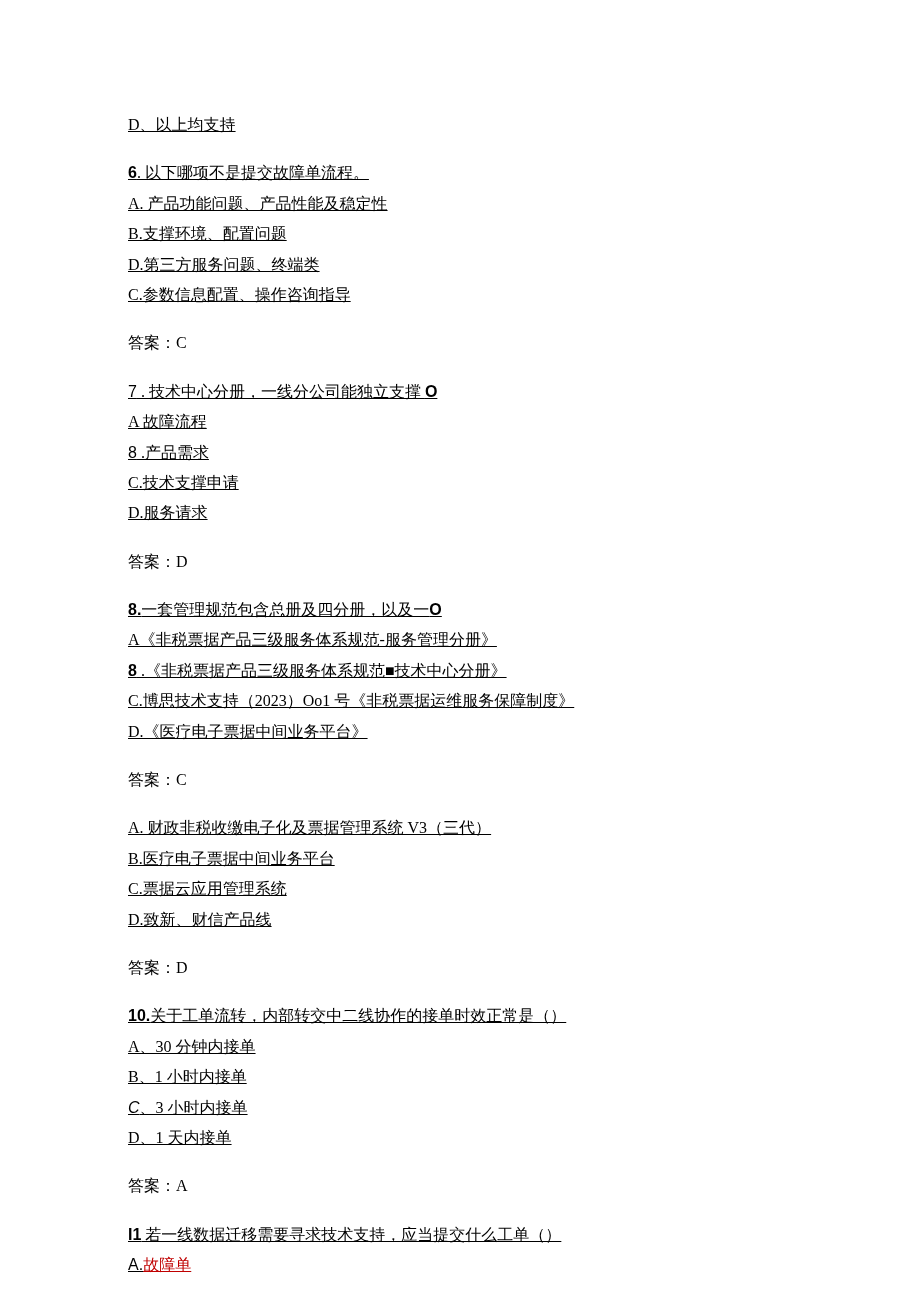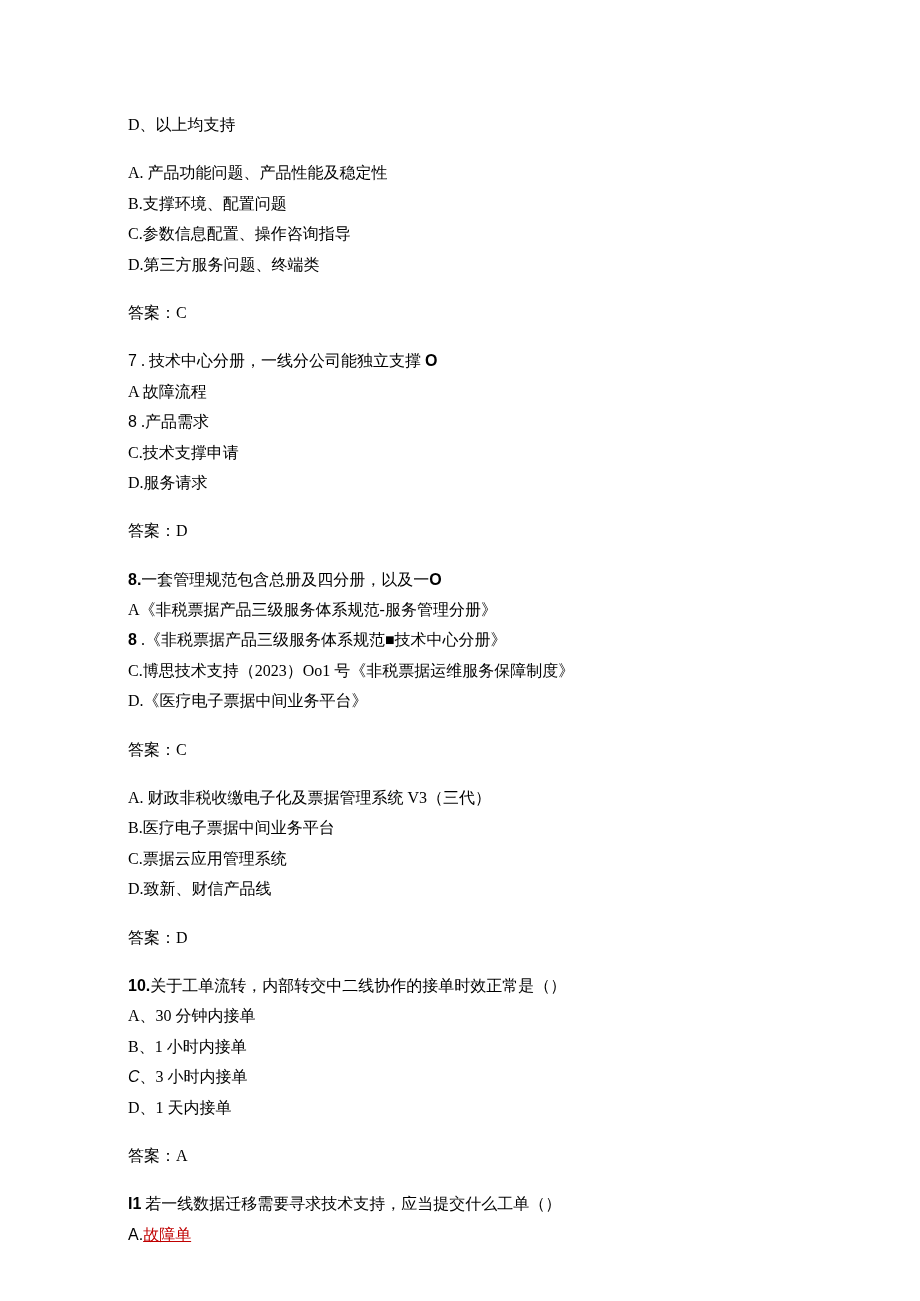--- a/index.html
+++ b/index.html
@@ -14,20 +14,21 @@
       line-height: 1.9;
       color: #000000;
       padding: 110px 128px 80px 128px;
       width: 920px;
     }
     .block {
       margin-bottom: 18px;
     }
     .line {
       display: block;
+      text-decoration: underline;
     }
     .bold {
       font-weight: bold;
     }
     .answer {
       margin-top: 6px;
       margin-bottom: 18px;
     }
     .red {
       color: #c00000;
@@ -41,24 +42,27 @@
     }
   </style>
 </head>
 <body>
 
 <div class="block">
   <span class="line">D、以上均支持</span>
 </div>
 
 <div class="block">
+  <span class="line">
+    <span class="bold arial">6</span><span>. 以下哪项不是提交故障单流程。</span>
+  </span>
   <span class="line">A. 产品功能问题、产品性能及稳定性</span>
   <span class="line">B.支撑环境、配置问题</span>
+  <span class="line">D.第三方服务问题、终端类</span>
   <span class="line">C.参数信息配置、操作咨询指导</span>
-  <span class="line">D.第三方服务问题、终端类</span>
 </div>
 <div class="answer">答案：C</div>
 
 <div class="block">
   <span class="line">
     <span class="arial">7</span><span> . 技术中心分册，一线分公司能独立支撑 </span><span class="bold arial">O</span>
   </span>
   <span class="line">A 故障流程</span>
   <span class="line">
     <span class="arial">8</span><span> .产品需求</span>

